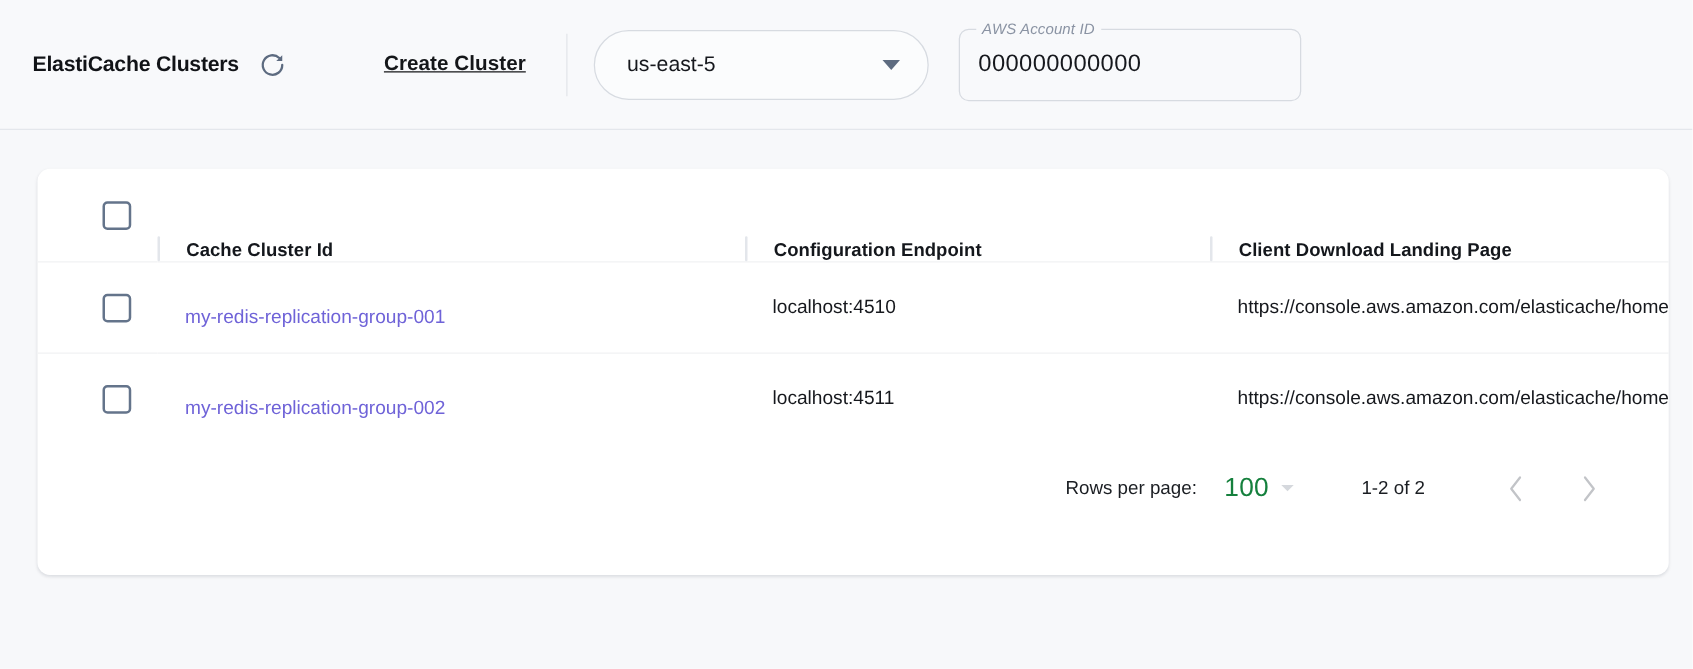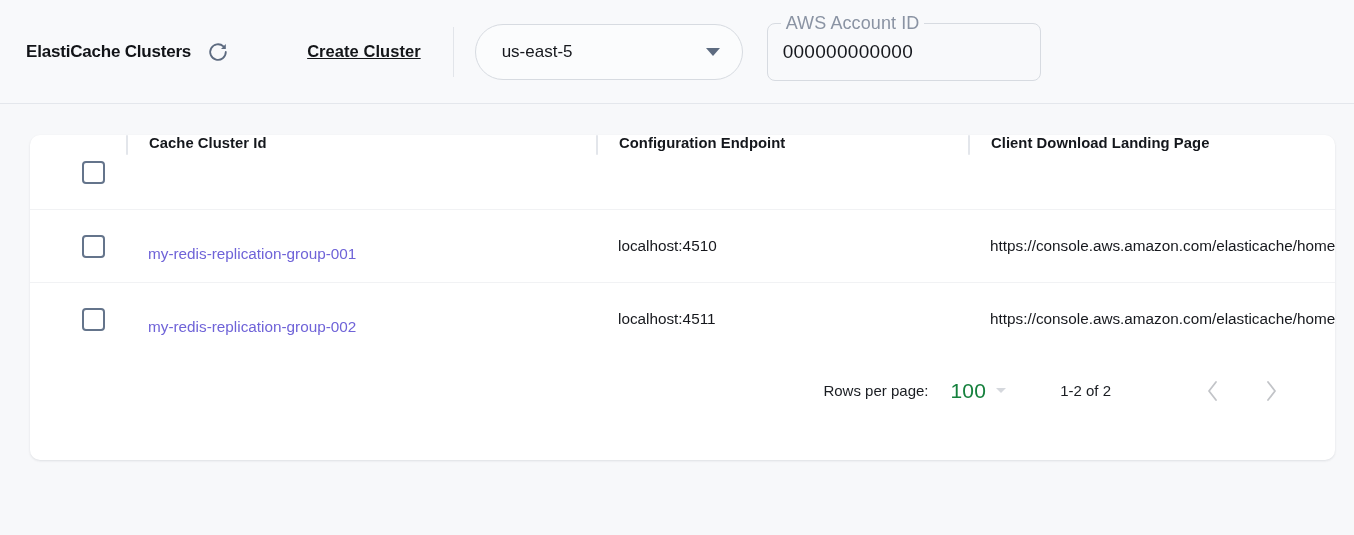--- a/index.html
+++ b/index.html
@@ -126,24 +126,25 @@
     border-radius: 8px;
     background: transparent;
     pointer-events: none;
   }
   .account-field .notch {
     position: absolute;
     top: -8px;
     left: 14px;
     padding: 0 5px;
     background: #f8f9fb;
-    font-size: 18px;
+    font-size: 12px;
     color: #8a93a3;
     letter-spacing: 0.1px;
     line-height: 16px;
+    font-style: italic;
   }
   .account-field input {
     position: absolute;
     inset: 0;
     width: 100%;
     height: 100%;
     border: none;
     outline: none;
     background: transparent;
     font-family: inherit;
@@ -186,21 +187,21 @@
     font-size: 14.8px;
     font-weight: bold;
     color: #14171c;
     padding: 0;
     letter-spacing: 0.05px;
     white-space: nowrap;
   }
 
   .th-inner {
     display: flex;
-    align-items: flex-start;
+    align-items: flex-end;
     height: 74px;
   }
   .col-sep {
     width: 2px;
     height: 20px;
     background: #e3e6eb;
     border-radius: 1px;
     flex: none;
     margin-right: 21px;
   }
@@ -278,21 +279,21 @@
   }
   .rpp-caret {
     width: 0; height: 0;
     border-left: 5px solid transparent;
     border-right: 5px solid transparent;
     border-top: 5px solid #d5d8dd;
   }
   .range-label {
     font-size: 15px;
     color: #1a1d22;
-    margin-right: 82px;
+    margin-right: 53px;
     white-space: nowrap;
   }
   .page-btn {
     width: 40px;
     height: 40px;
     display: flex;
     align-items: center;
     justify-content: center;
     border: none;
     background: transparent;

